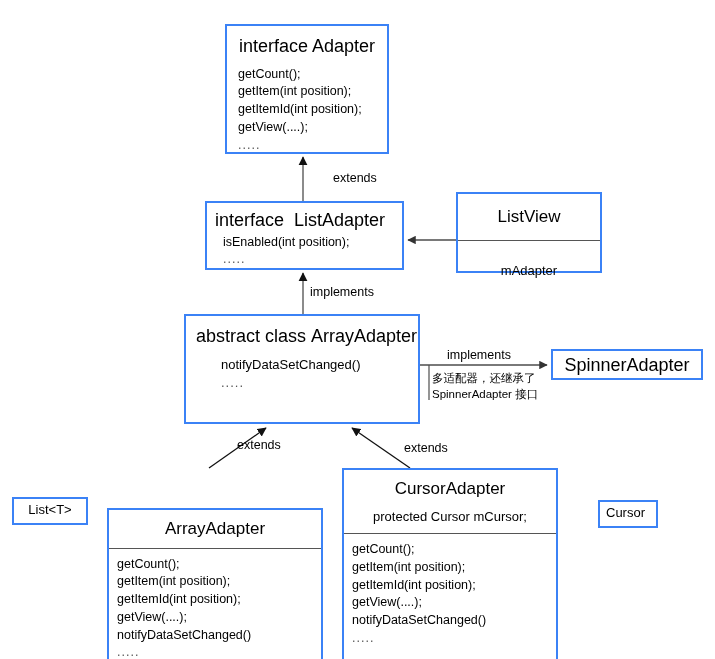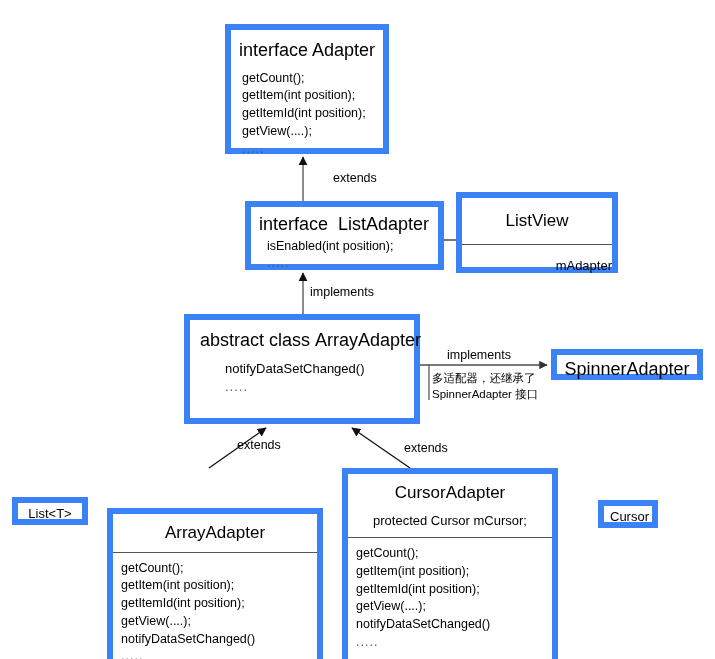--- a/index.html
+++ b/index.html
@@ -21,21 +21,21 @@
   #edges {
     position: absolute;
     left: 0; top: 0;
     width: 715px;
     height: 659px;
     pointer-events: none;
   }
   .node {
     position: absolute;
     box-sizing: border-box;
-    border: 6px solid #3b82f6;
+    border: 2px solid #3b82f6;
     background: #ffffff;
   }
   .node-title {
     text-align: center;
     white-space: nowrap;
     font-size: 17px;
     line-height: 1.15;
     color: #000000;
   }
   .node-title.small {
@@ -92,38 +92,38 @@
     white-space: nowrap;
     color: #000000;
   }
   .dots {
     letter-spacing: 1px;
     color: #555;
   }
 
   
   #node-adapter      { left:225px; top:24px;  width:164px; height:130px; }
-  #node-listadapter  { left:205px; top:201px; width:199px; height:69px;margin-left:40px;  }
-  #node-listview     { left:456px; top:192px; width:162px; height:81px;  }
+  #node-listadapter  { left:205px; top:201px; width:199px; height:69px;  }
+  #node-listview     { left:456px; top:192px; width:146px; height:81px;  }
   #node-baseadapter  { left:184px; top:314px; width:236px; height:110px; }
   #node-spinner      { left:551px; top:349px; width:152px; height:31px;  }
   #node-arrayadapter { left:107px; top:468px; width:216px; height:212px;margin-top:40px; }
   #node-cursoradapter{ left:342px; top:468px; width:216px; height:206px; }
   #node-listt        { left:12px;  top:497px; width:76px;  height:28px;  }
   #node-cursor       { left:598px; top:500px; width:60px;  height:28px;  }
 
   #node-adapter .node-title { margin-top: 10px; font-size: 18px; }
   #node-adapter .members { margin: 9px 0 0 11px; }
 
   #node-listadapter .node-title { margin-top: 7px; font-size: 18px; text-align:left; padding-left:8px;}
   #node-listadapter .members { margin: 3px 0 0 16px; }
 
   #node-listview .node-title { margin-top: 13px; }
   #node-listview .lv-divider { margin-top: 13px; }
-  #node-listview .attr-row { margin-top: 13px; text-align: right; }
+  #node-listview .attr-row { margin-top: 22px; }
 
   #node-baseadapter .node-title { margin-top: 10px; font-size: 18px; text-align:left; padding-left:10px;}
   #node-baseadapter .members { margin: 9px 0 0 35px; font-size: 13px; }
 
   #node-spinner .node-title { margin-top: 4px; font-size: 18px; }
 
   #node-arrayadapter .node-title,
   #node-cursoradapter .node-title { margin-top: 9px; font-size: 17px; }
   #node-arrayadapter .attr-row,
   #node-cursoradapter .attr-row { margin-top: 10px; }

